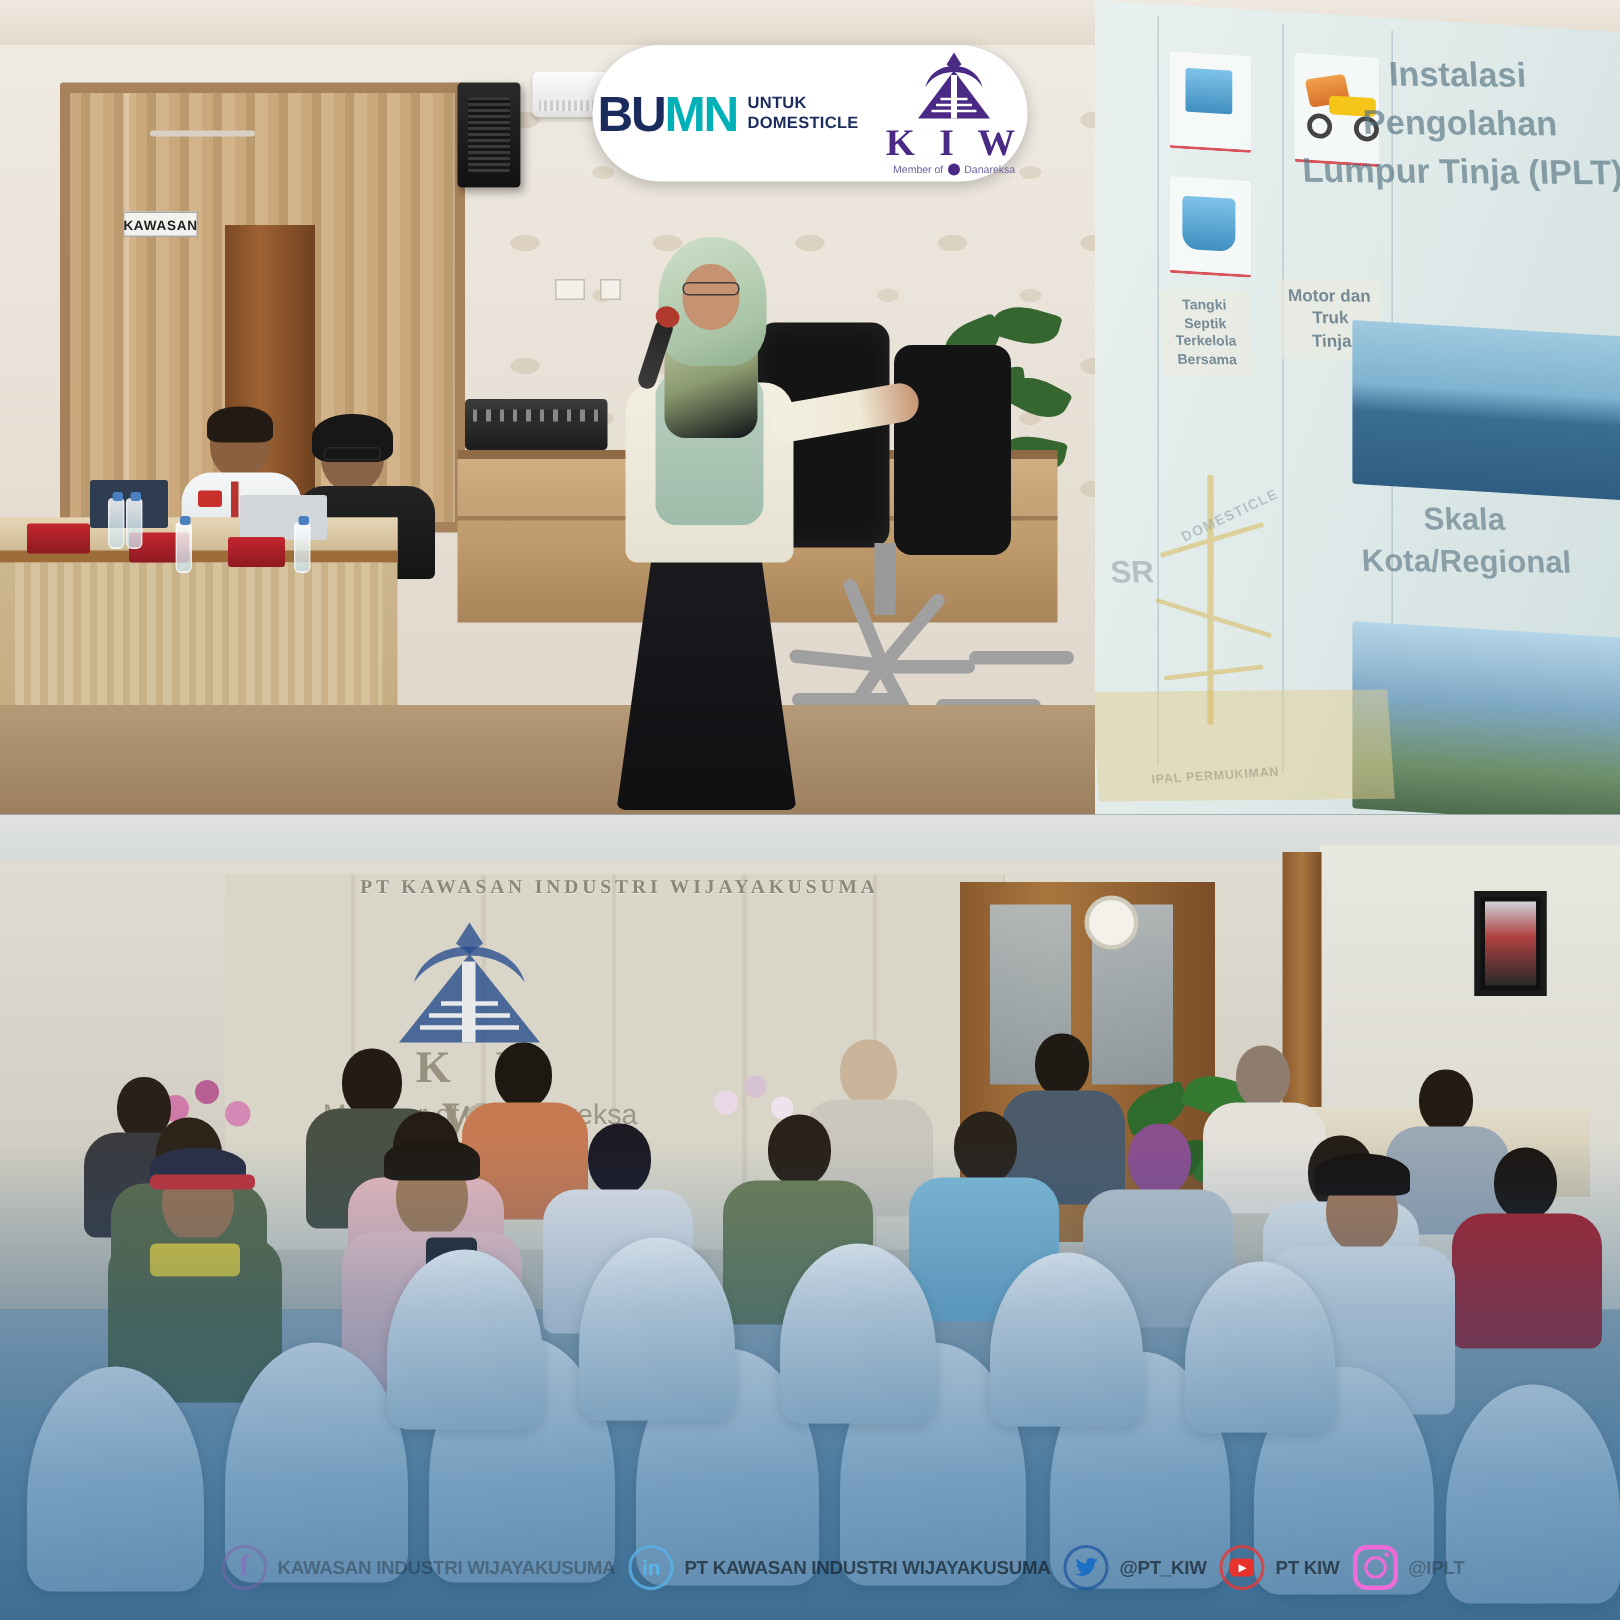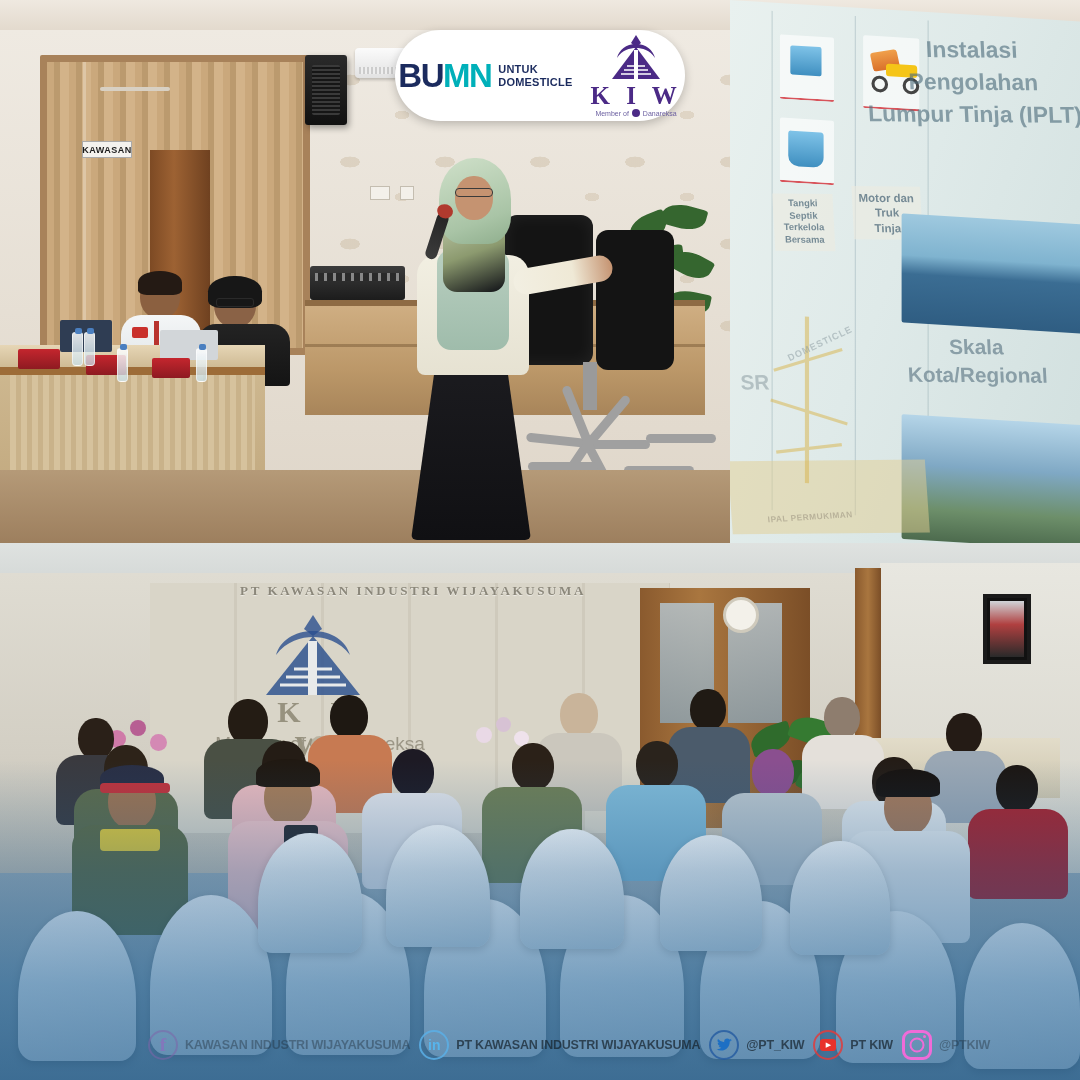--- a/index.html
+++ b/index.html
@@ -607,18 +607,18 @@
 
     <div class="soc-item">
       <div class="soc-ic soc-yt">
         <span>▶</span>
       </div>
       <div class="soc-tx">PT KIW</div>
     </div>
 
     <div class="soc-item">
       <div class="soc-ig"></div>
-      <div class="soc-tx soc-faded">@PTKIW</div>
+      <div class="soc-tx soc-faded">@IPLT</div>
     </div>
 
   </div>
 
 </div>
 
 </body></html>

